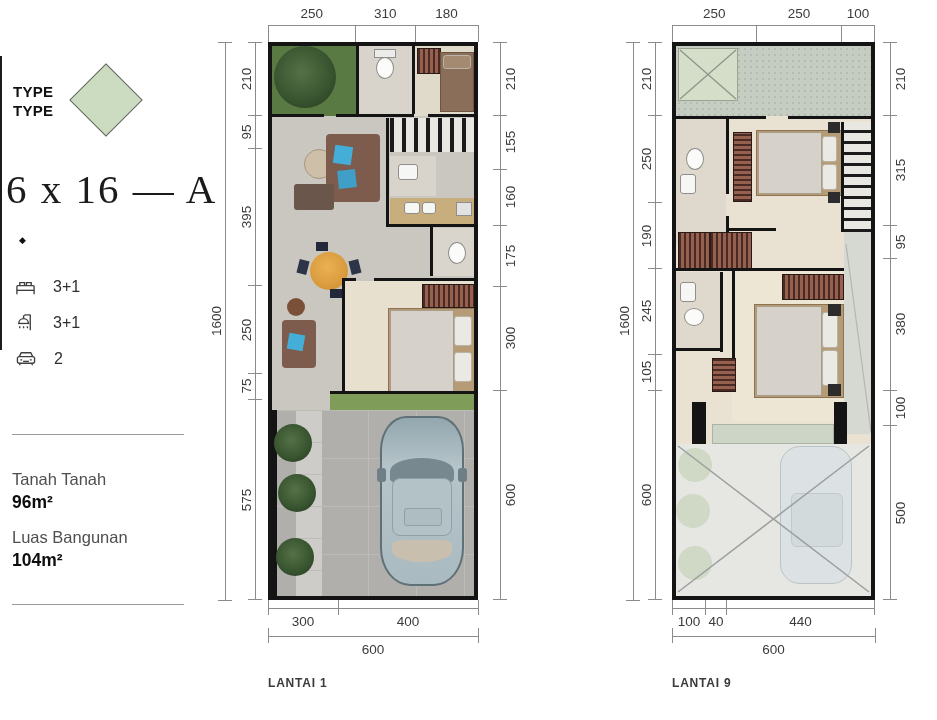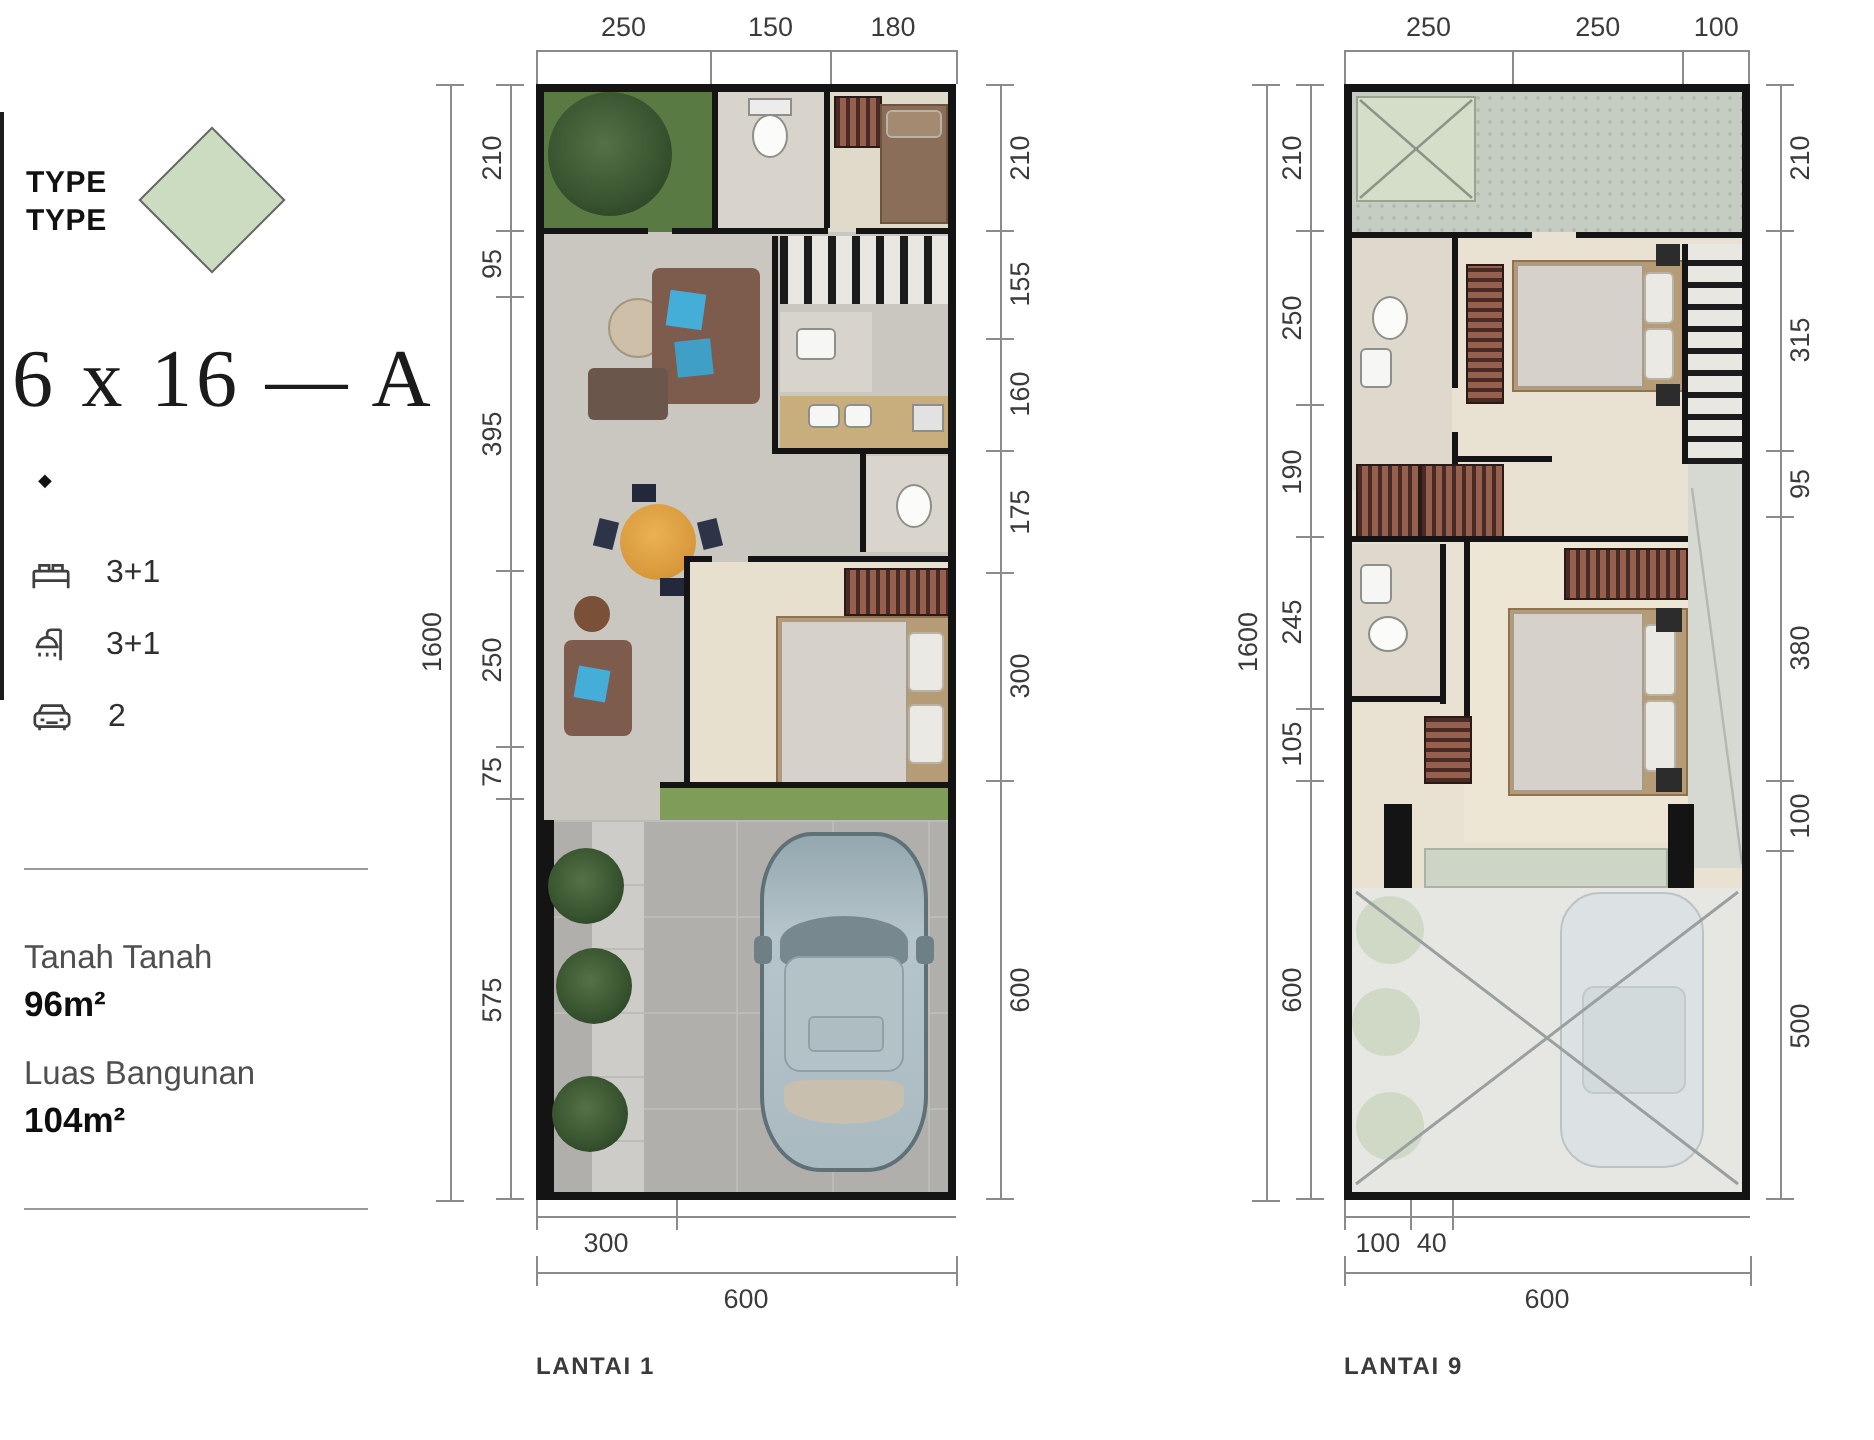--- a/index.html
+++ b/index.html
@@ -108,21 +108,21 @@
 <div class="abs sidebar-label" style="left:12px;top:528px">Luas Bangunan</div>
 <div class="abs sidebar-value" style="left:12px;top:550px">104m²</div>
 <div class="divider" style="left:12px;top:604px;width:172px"></div>
 
 <div class="hdims hdims-t dim" style="left:268px;top:6px;width:210px">
   <div class="line"></div>
   <div class="hseg" style="width:87.5px">
       <span class="lbl">250</span>
     </div>
   <div class="hseg" style="width:59.5px">
-      <span class="lbl">150</span>
+      <span class="lbl">310</span>
     </div>
   <div class="hseg" style="width:63px">
       <span class="lbl">180</span>
     </div>
 </div>
 
 <div class="vdims vdims-l dim" style="left:214px;top:42px;height:558px">
   <div class="vline"></div>
   <div class="vseg" style="height:558px">
       <span class="lbl">1600</span>
@@ -168,20 +168,23 @@
     </div>
   <div class="vseg" style="height:209.3px">
       <span class="lbl">600</span>
     </div>
 </div>
 
 <div class="hdims hdims-b dim" style="left:268px;top:600px;width:210px">
   <div class="line"></div>
   <div class="hseg" style="width:70px">
       <span class="lbl">300</span>
+    </div>
+  <div class="hseg" style="width:140px">
+      <span class="lbl">400</span>
     </div>
 </div>
 <div class="hdims hdims-b dim" style="left:268px;top:628px;width:210px">
   <div class="line"></div>
   <div class="hseg" style="width:210px">
       <span class="lbl">600</span>
     </div>
 </div>
 <div class="abs floor-label" style="left:268px;top:676px">LANTAI 1</div>
 
@@ -322,20 +325,23 @@
     </div>
 </div>
 
 <div class="hdims hdims-b dim" style="left:672px;top:600px;width:203px">
   <div class="line"></div>
   <div class="hseg" style="width:33.8px">
       <span class="lbl">100</span>
     </div>
   <div class="hseg" style="width:20.3px">
       <span class="lbl">40</span>
+    </div>
+  <div class="hseg" style="width:148.9px">
+      <span class="lbl">440</span>
     </div>
 </div>
 <div class="hdims hdims-b dim" style="left:672px;top:628px;width:203px">
   <div class="line"></div>
   <div class="hseg" style="width:203px">
       <span class="lbl">600</span>
     </div>
 </div>
 <div class="abs floor-label" style="left:672px;top:676px">LANTAI 9</div>
 

